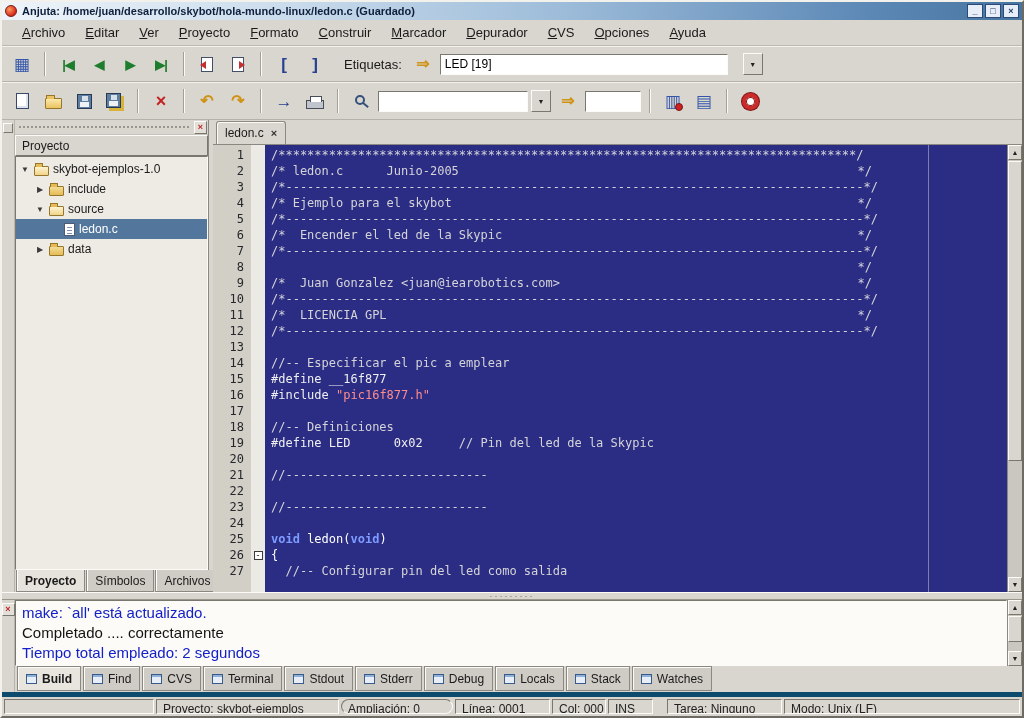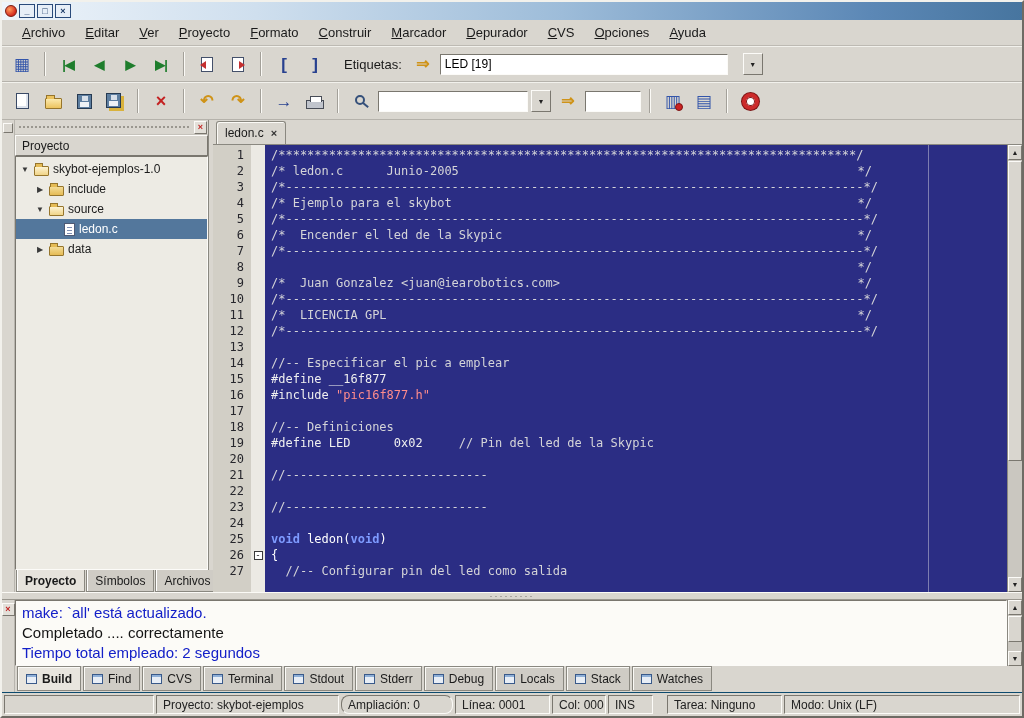--- a/index.html
+++ b/index.html
@@ -170,39 +170,40 @@
   .msg-black { color:#141414; }
   .bottom-tabs { flex:0 0 26px; display:flex; align-items:stretch; gap:2px; padding:0 2px 1px 2px; }
   .b-tab { display:flex; align-items:center; gap:5px; padding:2px 8px; font-size:12px;
     background:#cfccc5; border:1px solid #8a8880; box-shadow:inset 1px 1px 0 #fbfaf6; }
   .b-tab.active { background:#e8e5de; font-weight:bold; }
   .mini-win { width:11px; height:10px; background:#e8eef6; border:1px solid #3a5a8a;
     box-shadow:inset 0 2px 0 #8fb0d8; flex:0 0 11px; }
 
   
   .statusbar { height:24px; flex:0 0 24px; display:flex; align-items:stretch; gap:2px; padding:2px;
-    border-top:1px solid #0c4a6e; }
+    border-top:5px solid #0c4a6e; }
   .status-cell { border:1px solid; border-color:#7a776f #fcfbf8 #fcfbf8 #7a776f;
     font-size:12px; color:#222; padding:2px 6px; white-space:nowrap; overflow:hidden; }
   .statusbar > .status-cell:nth-of-type(1) { width:150px; }
   .statusbar > .status-cell:nth-of-type(2) { width:183px; }
   .statusbar > .status-cell:nth-of-type(3) { width:112px;border-radius:8px; }
   .statusbar > .status-cell:nth-of-type(4) { width:95px; }
   .statusbar > .status-cell:nth-of-type(5) { width:54px; }
   .statusbar > .status-cell:nth-of-type(6) { width:45px; }
   .statusbar > .status-cell:nth-of-type(7) { width:115px;margin-left:12px; }
   .statusbar > .status-cell:nth-of-type(8) { flex:1; }
 </style>
 </head>
 <body>
 
 <div class="window">
 
   <div class="titlebar">
     <div class="title-logo"></div>
+    <div class="title-text">Anjuta: /home/juan/desarrollo/skybot/hola-mundo-linux/ledon.c (Guardado)</div>
     <div class="win-btn">
         <span>_</span>
       </div>
     <div class="win-btn">
         <span>□</span>
       </div>
     <div class="win-btn">
         <span>×</span>
       </div>
   </div>

